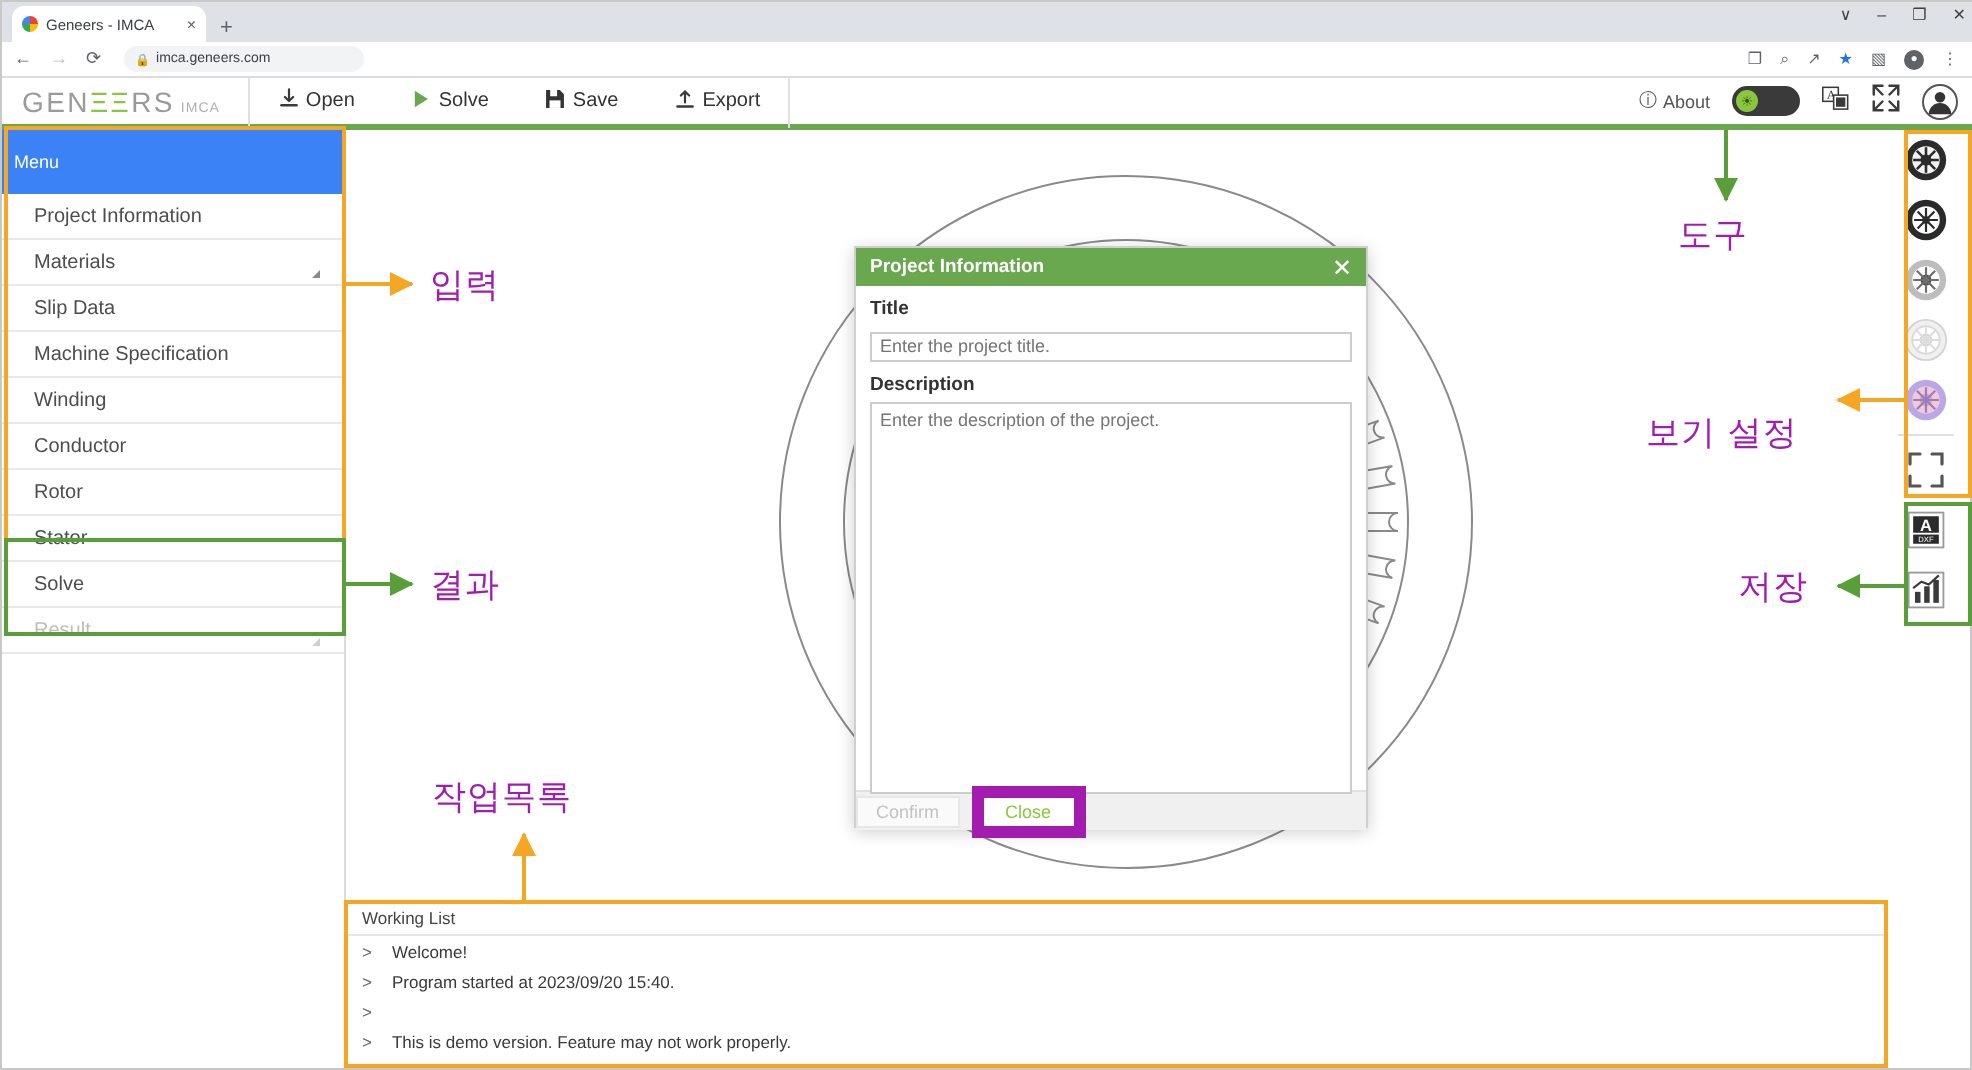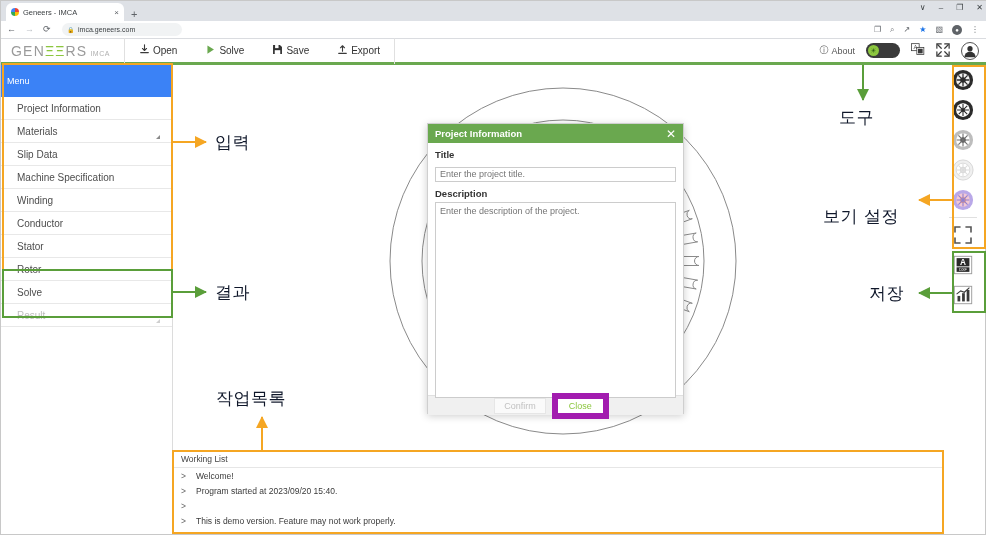--- a/index.html
+++ b/index.html
@@ -16,21 +16,21 @@
     border: 1px solid #c8c8c8;
   }
 
   
   .browser-tabstrip {
     position: absolute; left: 0; top: 0; width: 986px; height: 20px;
     background: #dee1e6;
     display: flex; align-items: flex-end;
   }
   .tab {
-    height: 18px; width: 118px; background: #ffffff;
+    height: 18px; width: 97px; background: #ffffff;
     border-radius: 6px 6px 0 0;
     display: flex; align-items: center; gap: 4px;
     padding: 0 5px; margin-left: 5px;
     font-size: 7.5px; color: #3c4043;
     position: relative;
   }
   .tab-favicon {
     width: 8px; height: 8px; border-radius: 50%;
     background: conic-gradient(#ea4335 0 25%, #fbbc05 25% 50%, #34a853 50% 75%, #4285f4 75% 100%);
     flex: 0 0 auto;
@@ -182,21 +182,21 @@
     padding: 2.5px 0 2.5px 8px;
   }
   .wl-arrow { color: #666; }
 
   
   .anno { position: absolute; pointer-events: none; }
   .box-orange { border: 2.5px solid #f5a623; }
   .box-green  { border: 2.5px solid #5a9e3a; }
   .anno-label {
     position: absolute; font-family: "DejaVu Sans", sans-serif;
-    font-size: 17px; color: #0f172a; white-space: nowrap;
+    font-size: 17px; color: #a21caf; white-space: nowrap;
     letter-spacing: 0.5px;
   }
   .arrow-svg { position: absolute; pointer-events: none; }
 </style>
 </head>
 <body>
 
 <div id="app">
 
   <div class="browser-tabstrip">
@@ -329,24 +329,24 @@
     <div class="menu-item">
       <span>Machine Specification</span>
     </div>
     <div class="menu-item">
       <span>Winding</span>
     </div>
     <div class="menu-item">
       <span>Conductor</span>
     </div>
     <div class="menu-item">
+      <span>Rotor</span>
+    </div>
+    <div class="menu-item">
       <span>Stator</span>
-    </div>
-    <div class="menu-item">
-      <span>Rotor</span>
     </div>
     <div class="menu-item">
       <span>Solve</span>
     </div>
     <div class="menu-item disabled">
       <span>Result</span>
       <span class="caret"></span>
     </div>
   </div>
 
@@ -466,21 +466,21 @@
     <div style="height:19px;background:#6aa84f;display:flex;align-items:center;padding:0 7px;">
       <span style="font-size:9.5px;color:#fff;font-weight:bold;flex:1;">Project Information</span>
       <span style="font-size:12px;color:#fff;cursor:pointer;line-height:1;">✕</span>
     </div>
     <div style="background:#ffffff;padding:6px 7px 8px 7px;height:252px;">
       <div style="font-size:9.5px;color:#333;font-weight:bold;margin-bottom:3px;">Title</div>
       <input type="text" style="width: 100%; height: 15px; border: 1px solid rgb(204, 204, 204); font-size: 9px; color: rgb(85, 85, 85); padding: 0px 4px; font-family: &quot;Liberation Sans&quot;, sans-serif;" placeholder="Enter the project title.">
       <div style="font-size:9.5px;color:#333;font-weight:bold;margin:6px 0 3px 0;">Description</div>
       <textarea style="width: 100%; height: 196px; border: 1px solid rgb(204, 204, 204); font-size: 9px; color: rgb(85, 85, 85); padding: 3px 4px; resize: none; font-family: &quot;Liberation Sans&quot;, sans-serif;" placeholder="Enter the description of the project."></textarea>
     </div>
-    <div style="height:20px;background:#f0f0f0;display:flex;align-items:center;justify-content:center;gap:6px;padding-right:8px;border-top:1px solid #e0e0e0;">
+    <div style="height:20px;background:#f0f0f0;display:flex;align-items:center;justify-content:flex-start;gap:6px;padding-right:8px;border-top:1px solid #e0e0e0;">
       <button style="font-size:9px;color:#c2c2c2;background:#fafafa;border:1px solid #e6e6e6;padding:2px 9px;font-family:'Liberation Sans',sans-serif;">Confirm</button>
       <button style="font-size:9px;color:#8cc63f;background:#ffffff;border:6px solid #a21caf;padding:2px 11px;font-family:'Liberation Sans',sans-serif;cursor:pointer;">Close</button>
     </div>
   </div>
 
   <div class="anno box-orange" style="left:1px;top:62px;width:171px;height:208px;"></div>
 
   <div class="anno box-green" style="left:1px;top:268px;width:171px;height:49px;"></div>
 
   <div class="anno box-orange" style="left:951px;top:64px;width:34px;height:184px;"></div>

